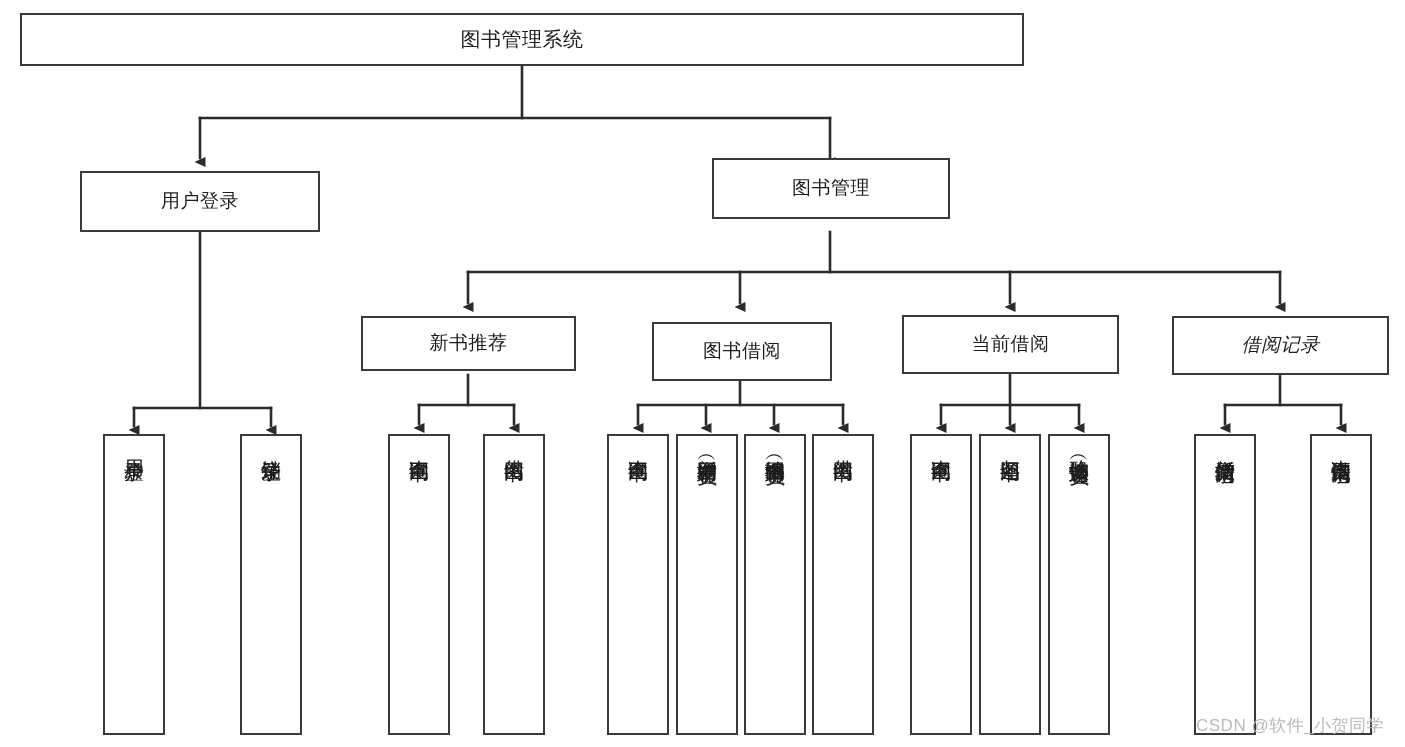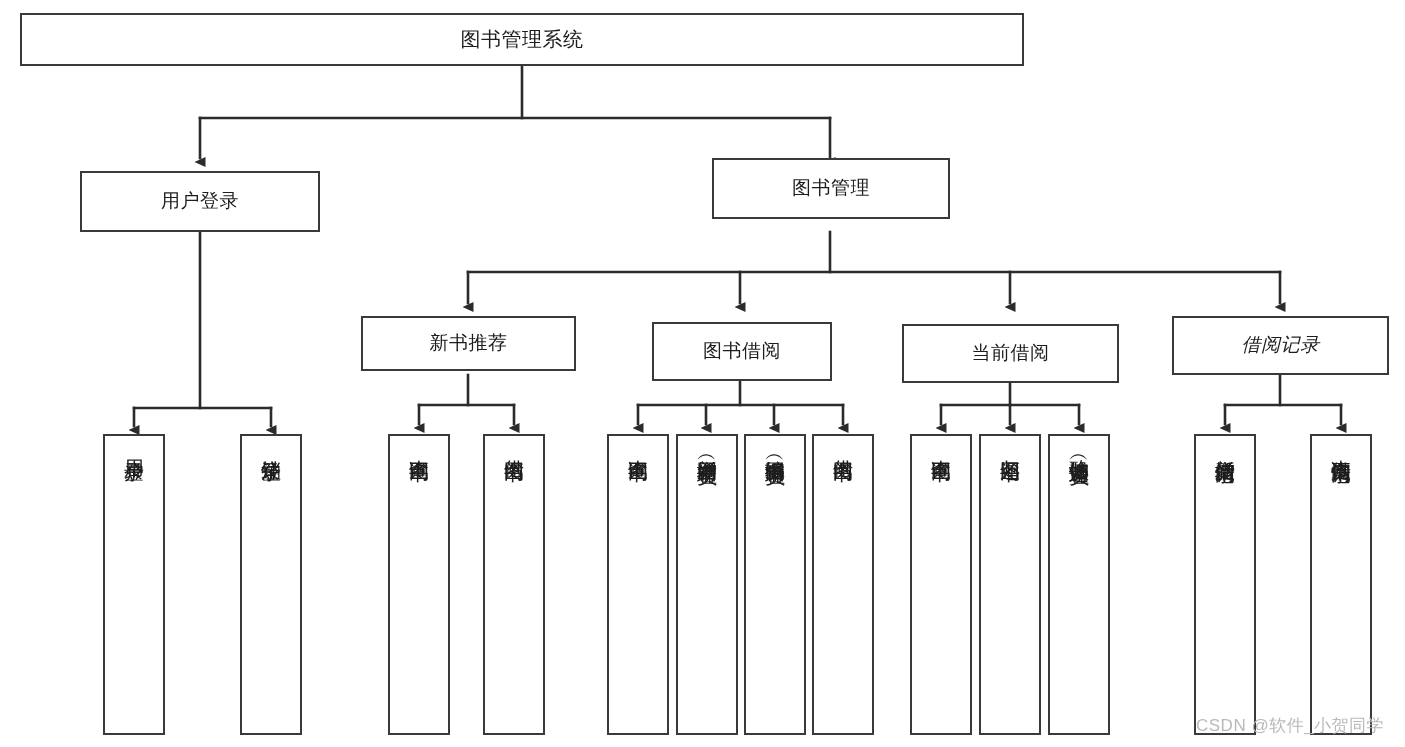--- a/index.html
+++ b/index.html
@@ -142,21 +142,21 @@
   </div>
 
   <div class="node lvl3" style="left:361px; top:316px; width:215px; height:55px;">
     <span class="lbl">新书推荐</span>
   </div>
 
   <div class="node lvl3" style="left:652px; top:316px; width:180px; height:59px;margin-top:6px;">
     <span class="lbl">图书借阅</span>
   </div>
 
-  <div class="node lvl3" style="left:902px; top:324px; width:217px; height:59px;">
+  <div class="node lvl3" style="left:902px; top:315px; width:217px; height:59px;">
     <span class="lbl">当前借阅</span>
   </div>
 
   <div class="node lvl3" style="left:1172px; top:316px; width:217px; height:59px;font-style:italic;">
     <span class="lbl">借阅记录</span>
   </div>
 
   <div class="node leaf" style="left:103px; top:434px; width:62px; height:301px;">
     <span class="lbl">用户登录</span>
   </div>

